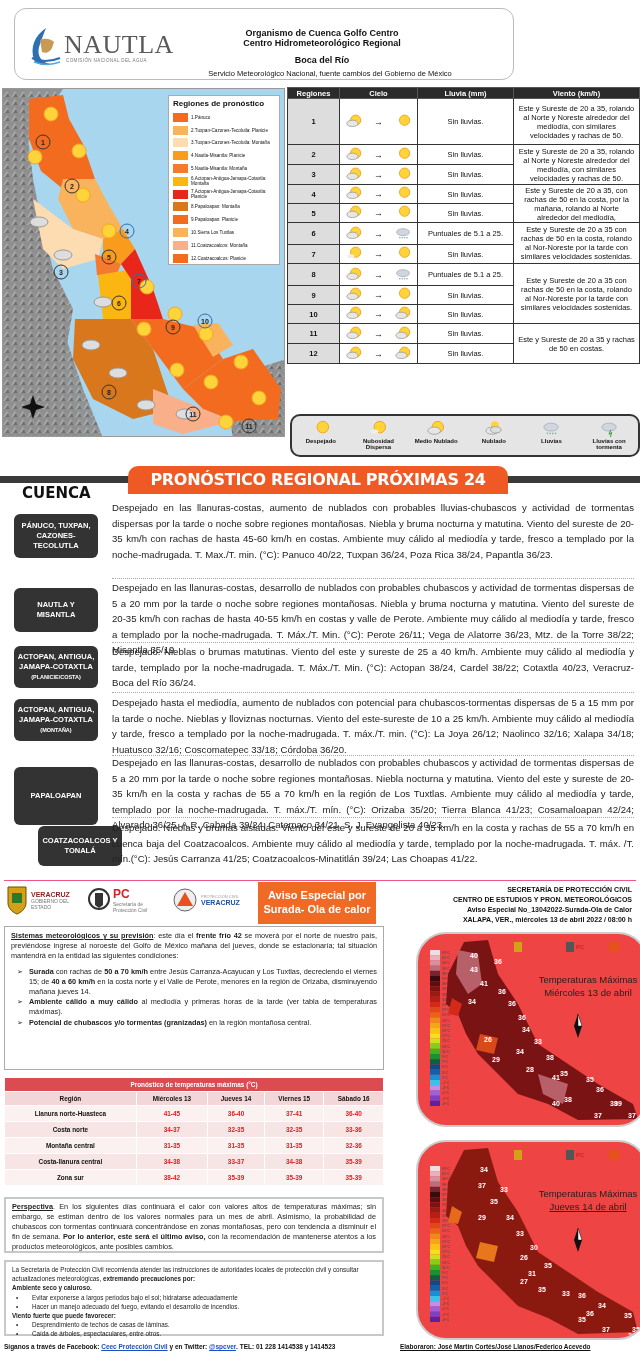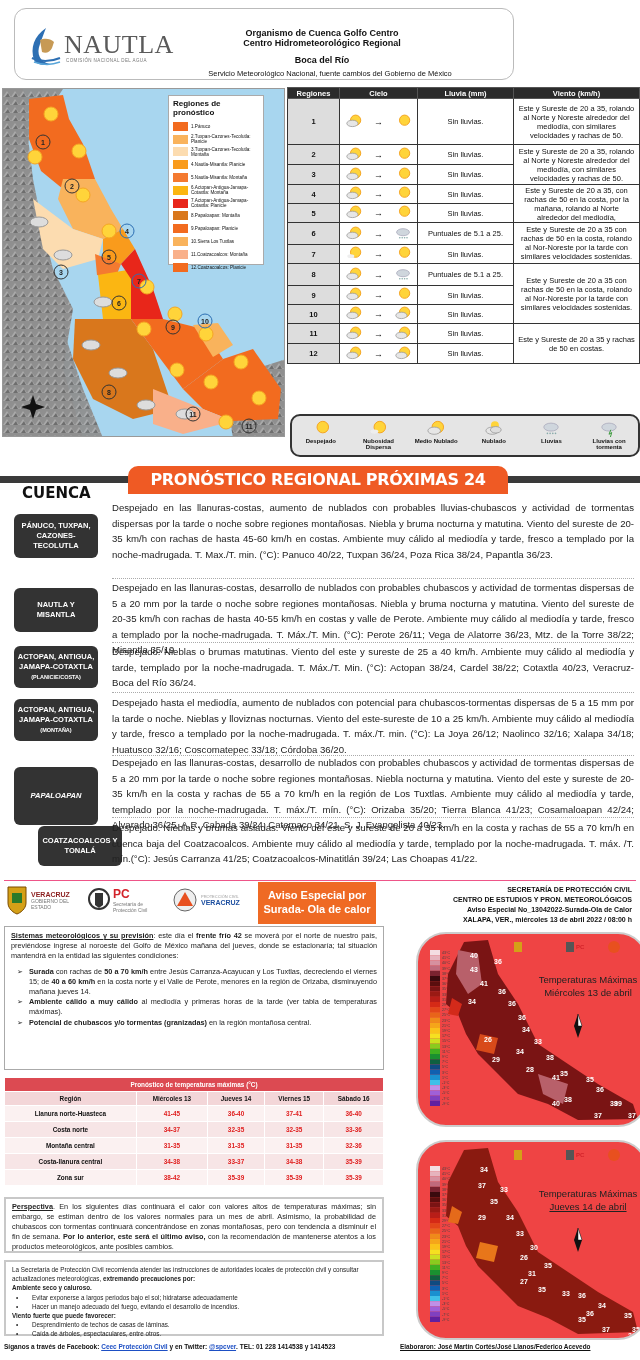--- a/index.html
+++ b/index.html
@@ -12,21 +12,21 @@
 #logo .word{position:absolute;left:36px;top:4px;font-family:"Liberation Serif",serif;font-size:26px;color:#5a5a5a;letter-spacing:0.5px}
 #logo .sub{position:absolute;left:38px;top:32px;font-size:4.5px;color:#777;letter-spacing:0.4px}
 .htxt{font-size:9px;font-weight:bold;text-align:center;width:260px;left:192px}
 #hdr-l1{top:28px}
 #hdr-l2{top:38px}
 #hdr-l3{top:56px}
 #hdr-l4{top:69px;font-weight:normal;font-size:7.5px;left:160px;width:340px}
 
 #map{left:2px;top:88px;width:283px;height:349px;background:#a8d6ef;border:1px solid #999;overflow:hidden}
 #map svg{position:absolute;left:0;top:0}
-#legend{left:168px;top:95px;width:96px;height:170px;background:#fff;border:1px solid #aaa;padding:3px 4px}
+#legend{left:168px;top:95px;width:112px;height:170px;background:#fff;border:1px solid #aaa;padding:3px 4px}
 #legend .lt{font-size:8px;font-weight:bold;margin-bottom:3px}
 #legend .li{display:flex;align-items:center;height:12.8px;font-size:4.6px}
 #legend .sw{width:15px;height:9px;margin-right:3px;flex:none}
 
 #ftab{left:287px;top:87px;width:353px;border-collapse:collapse;font-size:7.5px}
 #ftab th{background:#2b2b2b;color:#fff;font-size:7.5px;height:11px;border:1px solid #555}
 #ftab td{border:1px solid #333;text-align:center;background:#fff}
 #ftab td.rg{background:#ddd;font-weight:bold;width:52px}
 #ftab td.sky{width:78px}
 #ftab td.rain{width:96px}
@@ -520,21 +520,21 @@
       <small>(PLANICIE/COSTA)</small>
     </div>
     <div class="rg-text" style="top: 644px;">Despejado. Nieblas o brumas matutinas. Viento del este y sureste de 25 a 40 km/h. Ambiente muy cálido al mediodía y tarde, templado por la noche-madrugada. T. Máx./T. Min. (°C): Actopan 38/24, Cardel 38/22; Cotaxtla 40/23, Veracruz-Boca del Río 36/24.</div>
     <div class="dots" style="top: 692px;"></div>
     <div class="rg-badge" style="top: 699px; height: 42px;">
       <span>ACTOPAN, ANTIGUA, JAMAPA-COTAXTLA</span>
       <small>(MONTAÑA)</small>
     </div>
     <div class="rg-text" style="top: 695px;">Despejado hasta el mediodía, aumento de nublados con potencial para chubascos-tormentas dispersas de 5 a 15 mm por la tarde o noche. Nieblas y lloviznas nocturnas. Viento del este-sureste de 10 a 25 km/h. Ambiente muy cálido al mediodía y tarde, fresco a templado por la noche-madrugada. T. máx./T. min. (°C): La Joya 26/12; Naolinco 32/16; Xalapa 34/18; Huatusco 32/16; Coscomatepec 33/18; Córdoba 36/20.</div>
     <div class="dots" style="top: 755px;"></div>
-    <div class="rg-badge" style="top: 767px; height: 58px; font-style: italic;">
+    <div class="rg-badge" style="top: 767px; height: 58px;">
       <span>PAPALOAPAN</span>
     </div>
     <div class="rg-text" style="top: 755px;">Despejado en las llanuras-costas, desarrollo de nublados con probables chubascos y actividad de tormentas dispersas de 5 a 20 mm por la tarde o noche sobre regiones montañosas. Niebla nocturna y matutina. Viento del este y sureste de 20-35 km/h en la costa y rachas de 55 a 70 km/h en la región de Los Tuxtlas. Ambiente muy cálido al mediodía y tarde, templado por la noche-madrugada. T. máx./T. mín. (°C): Orizaba 35/20; Tierra Blanca 41/23; Cosamaloapan 42/24; Alvarado 36/25, A.R. Cabada 39/24; Catemaco 34/21, S. J. Evangelista 40/23.</div>
     <div class="dots" style="top: 817px;"></div>
     <div class="rg-badge" style="top: 826px; height: 40px; margin-left: 24px;">
       <span>COATZACOALCOS Y TONALÁ</span>
     </div>
     <div class="rg-text" style="top: 820px;">Despejado. Nieblas y brumas aisladas. Viento del este y sureste de 20 a 35 km/h en la costa y rachas de 55 a 70 km/h en cuenca baja del Coatzacoalcos. Ambiente muy cálido al mediodía y tarde, templado por la noche-madrugada. T. máx. /T. mín.(°C): Jesús Carranza 41/25; Coatzacoalcos-Minatitlán 39/24; Las Choapas 41/22.</div>
   </div>
 

